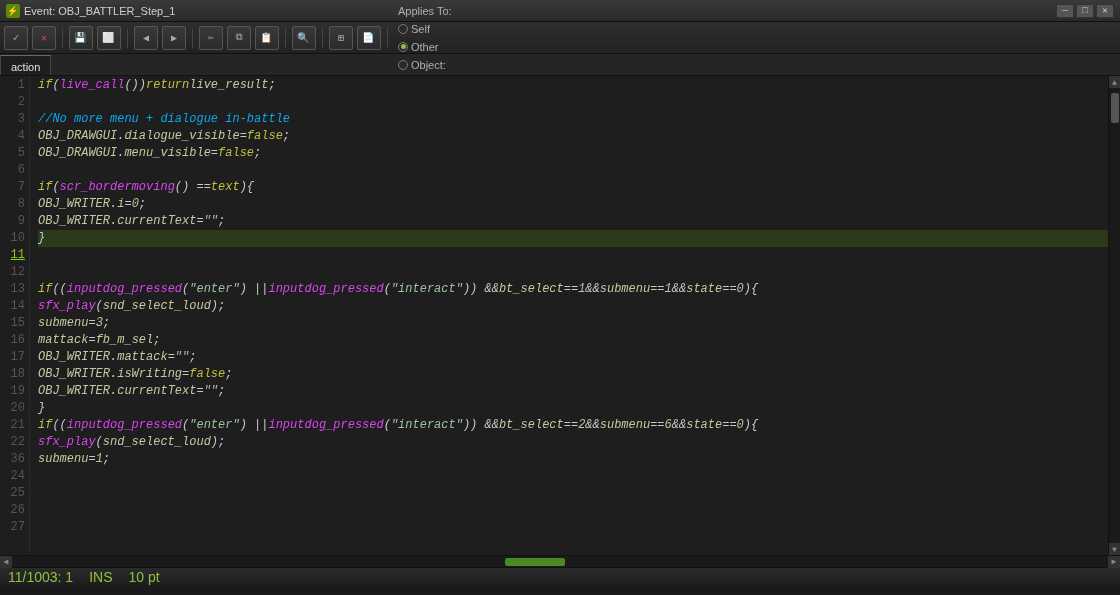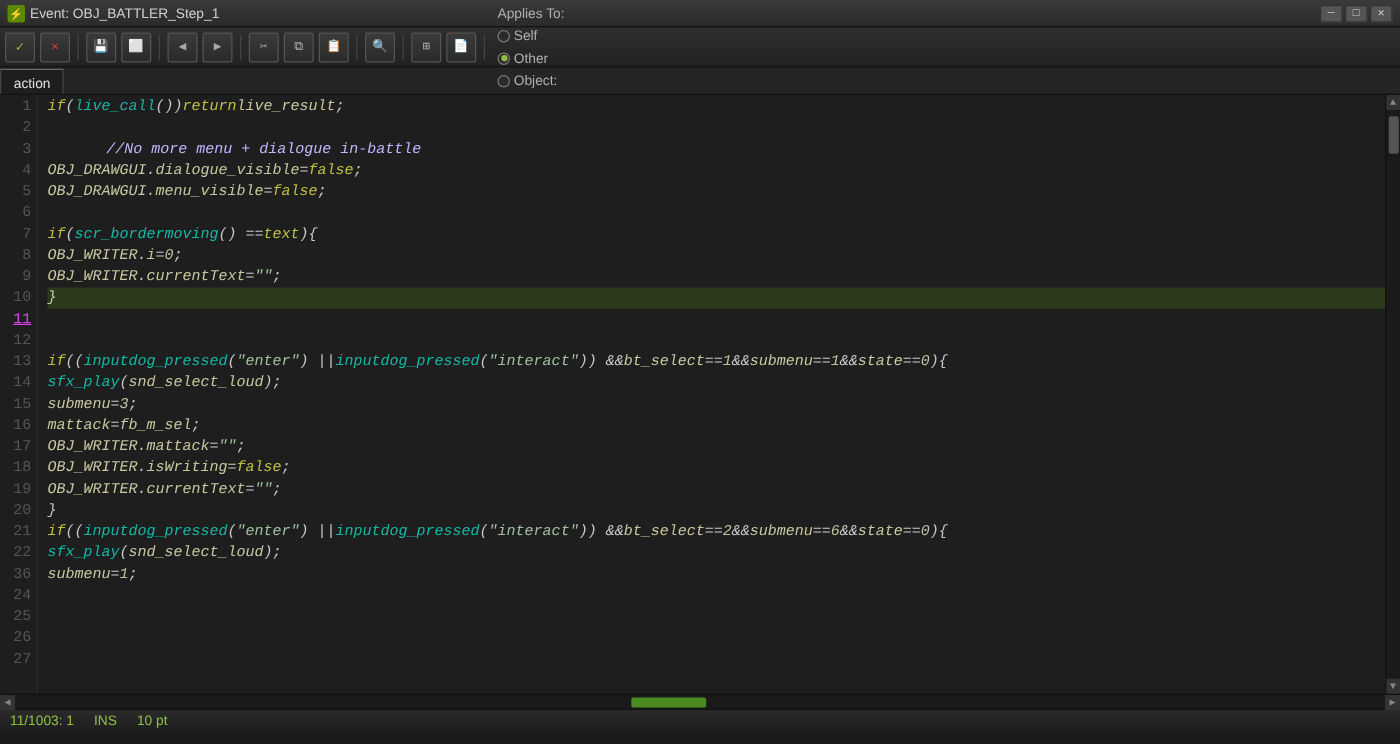--- a/index.html
+++ b/index.html
@@ -166,21 +166,21 @@
       font-size: 12px;
       line-height: 17px;
       padding-top: 1px;
       padding-right: 4px;
       border-right: 1px solid #2a2a2a;
       overflow: hidden;
       user-select: none;
       flex-shrink: 0;
     }
     .line-number { height: 17px; display: block; }
-    .line-number.highlighted { color: #d946ef; text-decoration: underline; }
+    .line-number.highlighted { color: #84cc16; text-decoration: underline; }
 
     #code-area {
       flex: 1;
       overflow: hidden;
       padding: 1px 0 0 8px;
       line-height: 17px;
       font-size: 12px;
       position: relative;
     }
 
@@ -225,23 +225,23 @@
       top: 5px;
       width: 8px;
       height: 30px;
       background: #555;
       border-radius: 2px;
       left: 1px;
     }
 
     
     .kw { color: #c0c040; font-style: italic; }
-    .fn { color: #14b8a6; font-style: italic; }
+    .fn { color: #d946ef; font-style: italic; }
     .str { color: #a0c0a0; font-style: italic; }
-    .cmt { color: #c4b5fd; font-style: italic; margin-left: 47px; }
+    .cmt { color: #0ea5e9; font-style: italic; }
     .var { color: #c8c8a0; font-style: italic; }
     .num { color: #c0c0a0; font-style: italic; }
     .plain { color: #c8c8c8; font-style: italic; }
 
     
     #h-scroll-area {
       height: 12px;
       background: #1a1a1a;
       display: flex;
       align-items: center;
@@ -278,21 +278,21 @@
     
     #status-bar {
       height: 18px;
       background: linear-gradient(to bottom, #2a2a2a, #1e1e1e);
       border-top: 1px solid #111;
       display: flex;
       align-items: center;
       padding: 0 8px;
       gap: 16px;
       font-family: Arial, sans-serif;
-      font-size: 11px;
+      font-size: 14px;
       color: #90c040;
     }
 
     
     .icon-check { color: #90c040; font-weight: bold; }
     .icon-x { color: #e04040; }
   </style>
 </head>
 <body>
 

